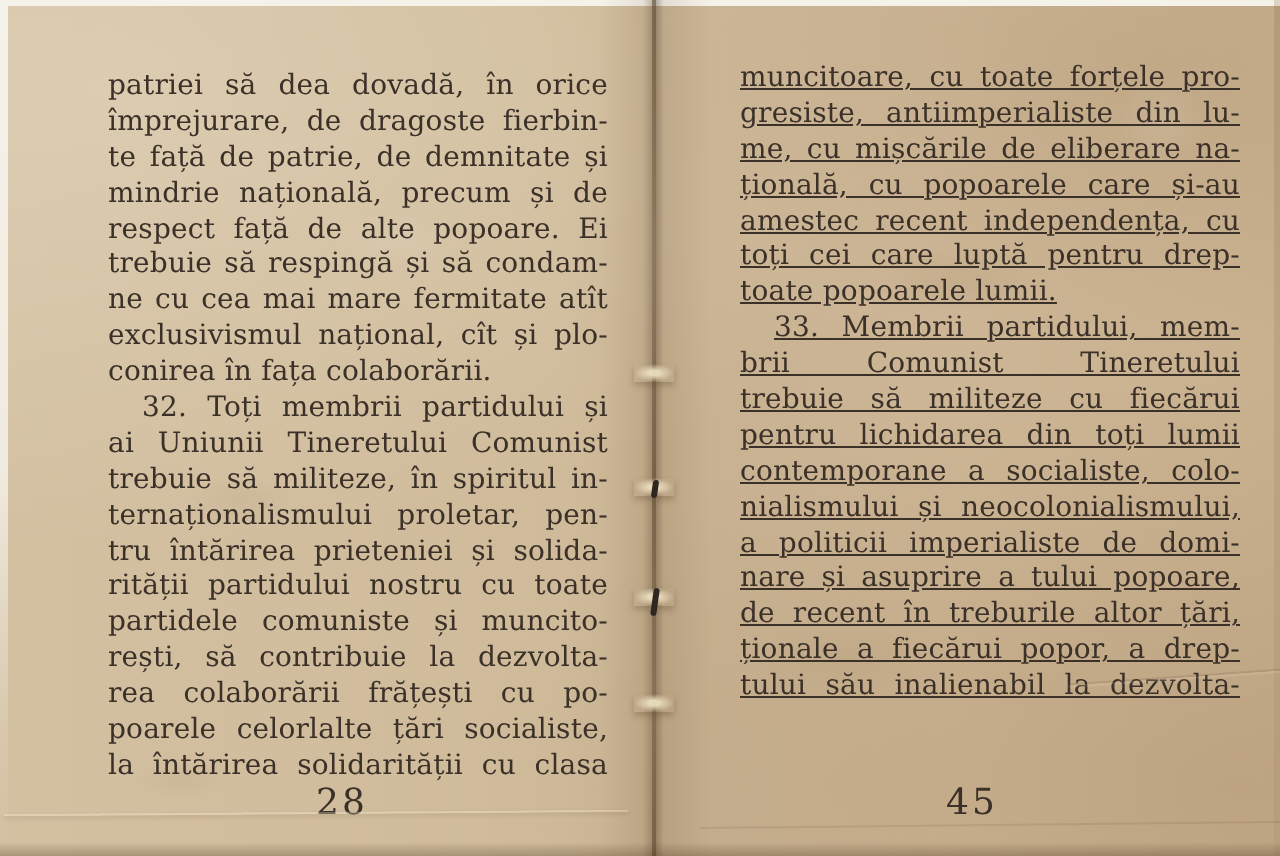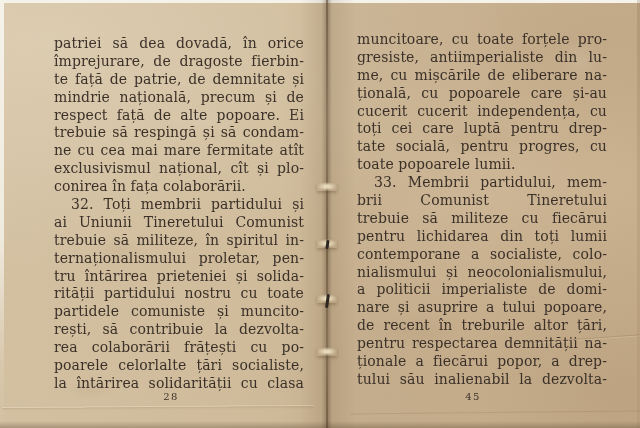--- a/index.html
+++ b/index.html
@@ -50,26 +50,26 @@
 
   .crease-h{position:absolute;left:2px;top:406px;width:312px;height:1px;
     background:rgba(255,248,230,.30);box-shadow:0 1px 2px rgba(90,65,38,.22);transform:rotate(-.4deg);}
   .crease-r{position:absolute;left:534px;top:338px;width:106px;height:1px;
     background:rgba(90,65,38,.14);box-shadow:0 1px 1px rgba(255,248,230,.20);transform:rotate(-4deg);}
   .crease-r2{position:absolute;left:350px;top:412px;width:290px;height:1px;
     background:rgba(90,65,38,.12);transform:rotate(-.6deg);}
 
   .page{position:absolute;color:var(--ink);}
   .page-left{left:54px;top:35px;width:250px;}
-  .page-right{left:357px;top:31px;width:250px;}
+  .page-right{left:370px;top:31px;width:250px;text-decoration:underline;}
   .text{width:100%;font-size:14px;letter-spacing:.1px;}
   .line{height:17.9px;line-height:17.9px;overflow:hidden;text-align:left;}
   .line.j{text-align:justify;text-align-last:justify;}
   .line.ind{padding-left:17px;}
-  .pagenum{position:absolute;width:100%;text-align:center;font-size:10px;
+  .pagenum{position:absolute;width:100%;text-align:center;font-size:18px;
     letter-spacing:1.5px;color:var(--ink);}
   .page-left .pagenum{top:356px;transform:translateX(-8px);}
   .page-right .pagenum{top:360px;transform:translateX(-9px);}
 </style>
 </head>
 <body>
 
 <div class="scan">
   <div class="edge-top"></div>
   <div class="edge-left"></div>
@@ -100,34 +100,32 @@
       </div>
     <div class="pagenum">28</div>
   </div>
 
   <div class="page page-right">
     <div class="text">
         <div class="line j">muncitoare, cu toate forțele pro-</div>
         <div class="line j">gresiste, antiimperialiste din lu-</div>
         <div class="line j">me, cu mișcările de eliberare na-</div>
         <div class="line j">țională, cu popoarele care și-au</div>
-        <div class="line j">cucerit cucerit independența, cu</div>
+        <div class="line j">amestec recent independența, cu</div>
         <div class="line j">toți cei care luptă pentru drep-</div>
-        <div class="line j">tate socială, pentru progres, cu</div>
         <div class="line">toate popoarele lumii.</div>
         <div class="line j ind">33. Membrii partidului, mem-</div>
         <div class="line j">brii Comunist Tineretului Comunist</div>
         <div class="line j">trebuie să militeze cu fiecărui</div>
         <div class="line j">pentru lichidarea din toți lumii</div>
         <div class="line j">contemporane a socialiste, colo-</div>
         <div class="line j">nialismului și neocolonialismului,</div>
         <div class="line j">a politicii imperialiste de domi-</div>
         <div class="line j">nare și asuprire a tului popoare,</div>
         <div class="line j">de recent în treburile altor țări,</div>
-        <div class="line j">pentru respectarea demnității na-</div>
         <div class="line j">ționale a fiecărui popor, a drep-</div>
         <div class="line j">tului său inalienabil la dezvolta-</div>
       </div>
     <div class="pagenum">45</div>
   </div>
 
   <div class="gutter"></div>
   <div class="gutter-line"></div>
   <div class="stitch s1"></div>
   <div class="stitch s2"></div>

